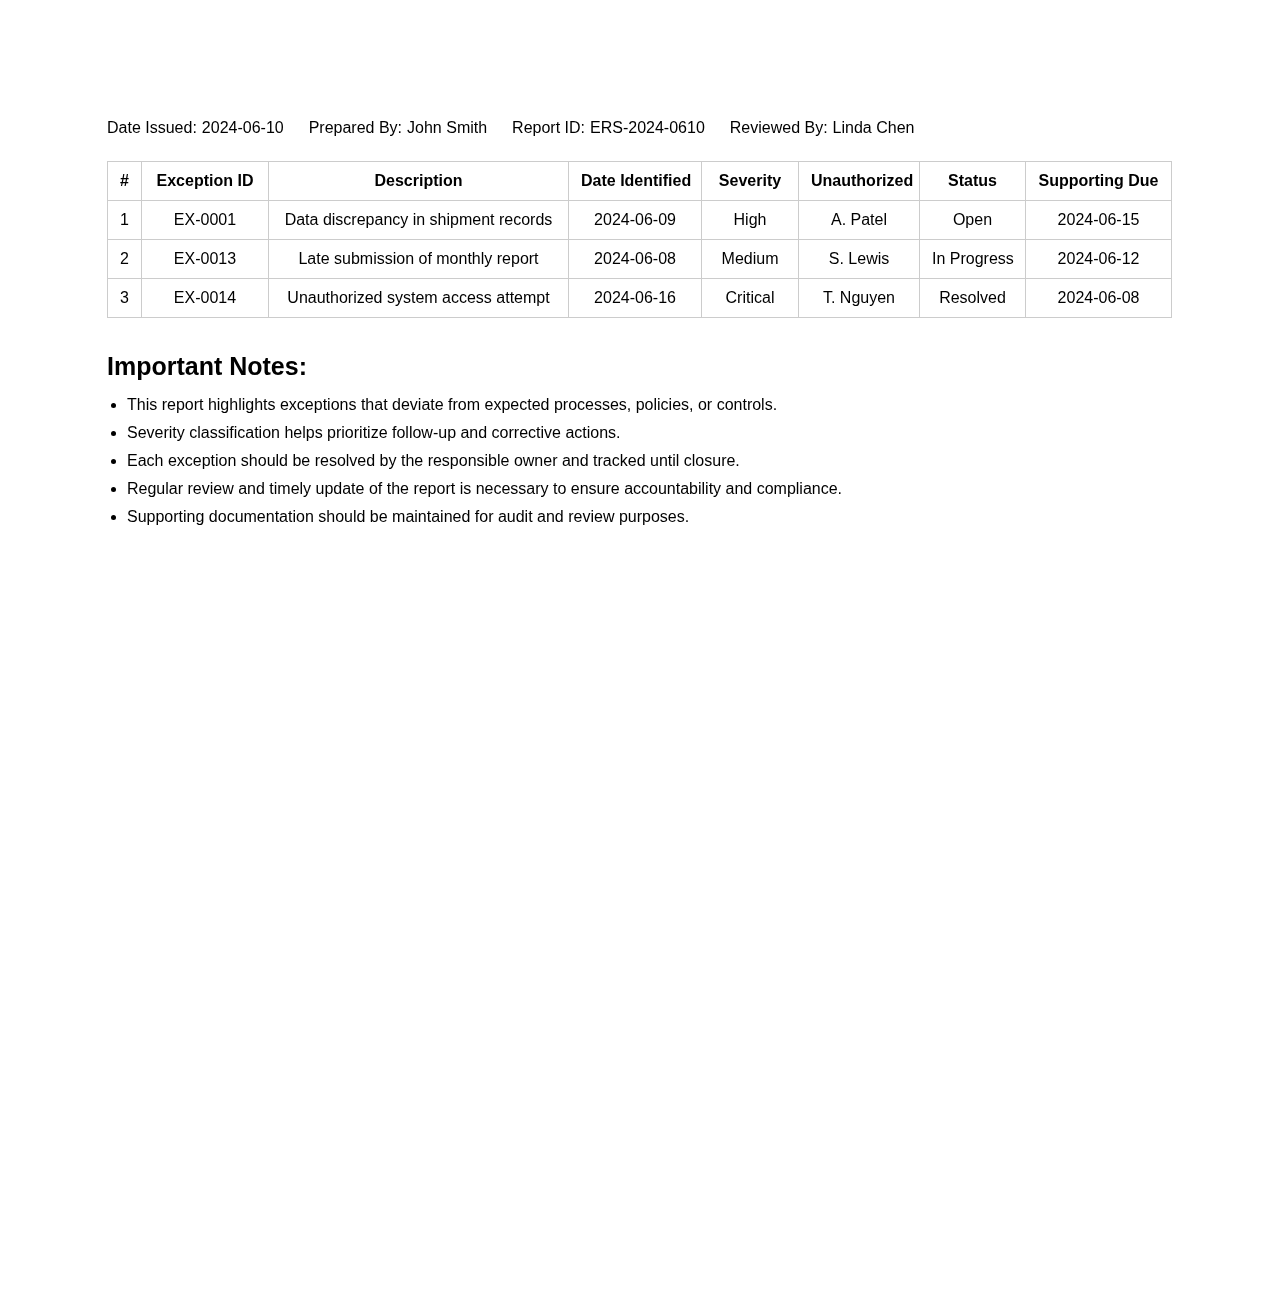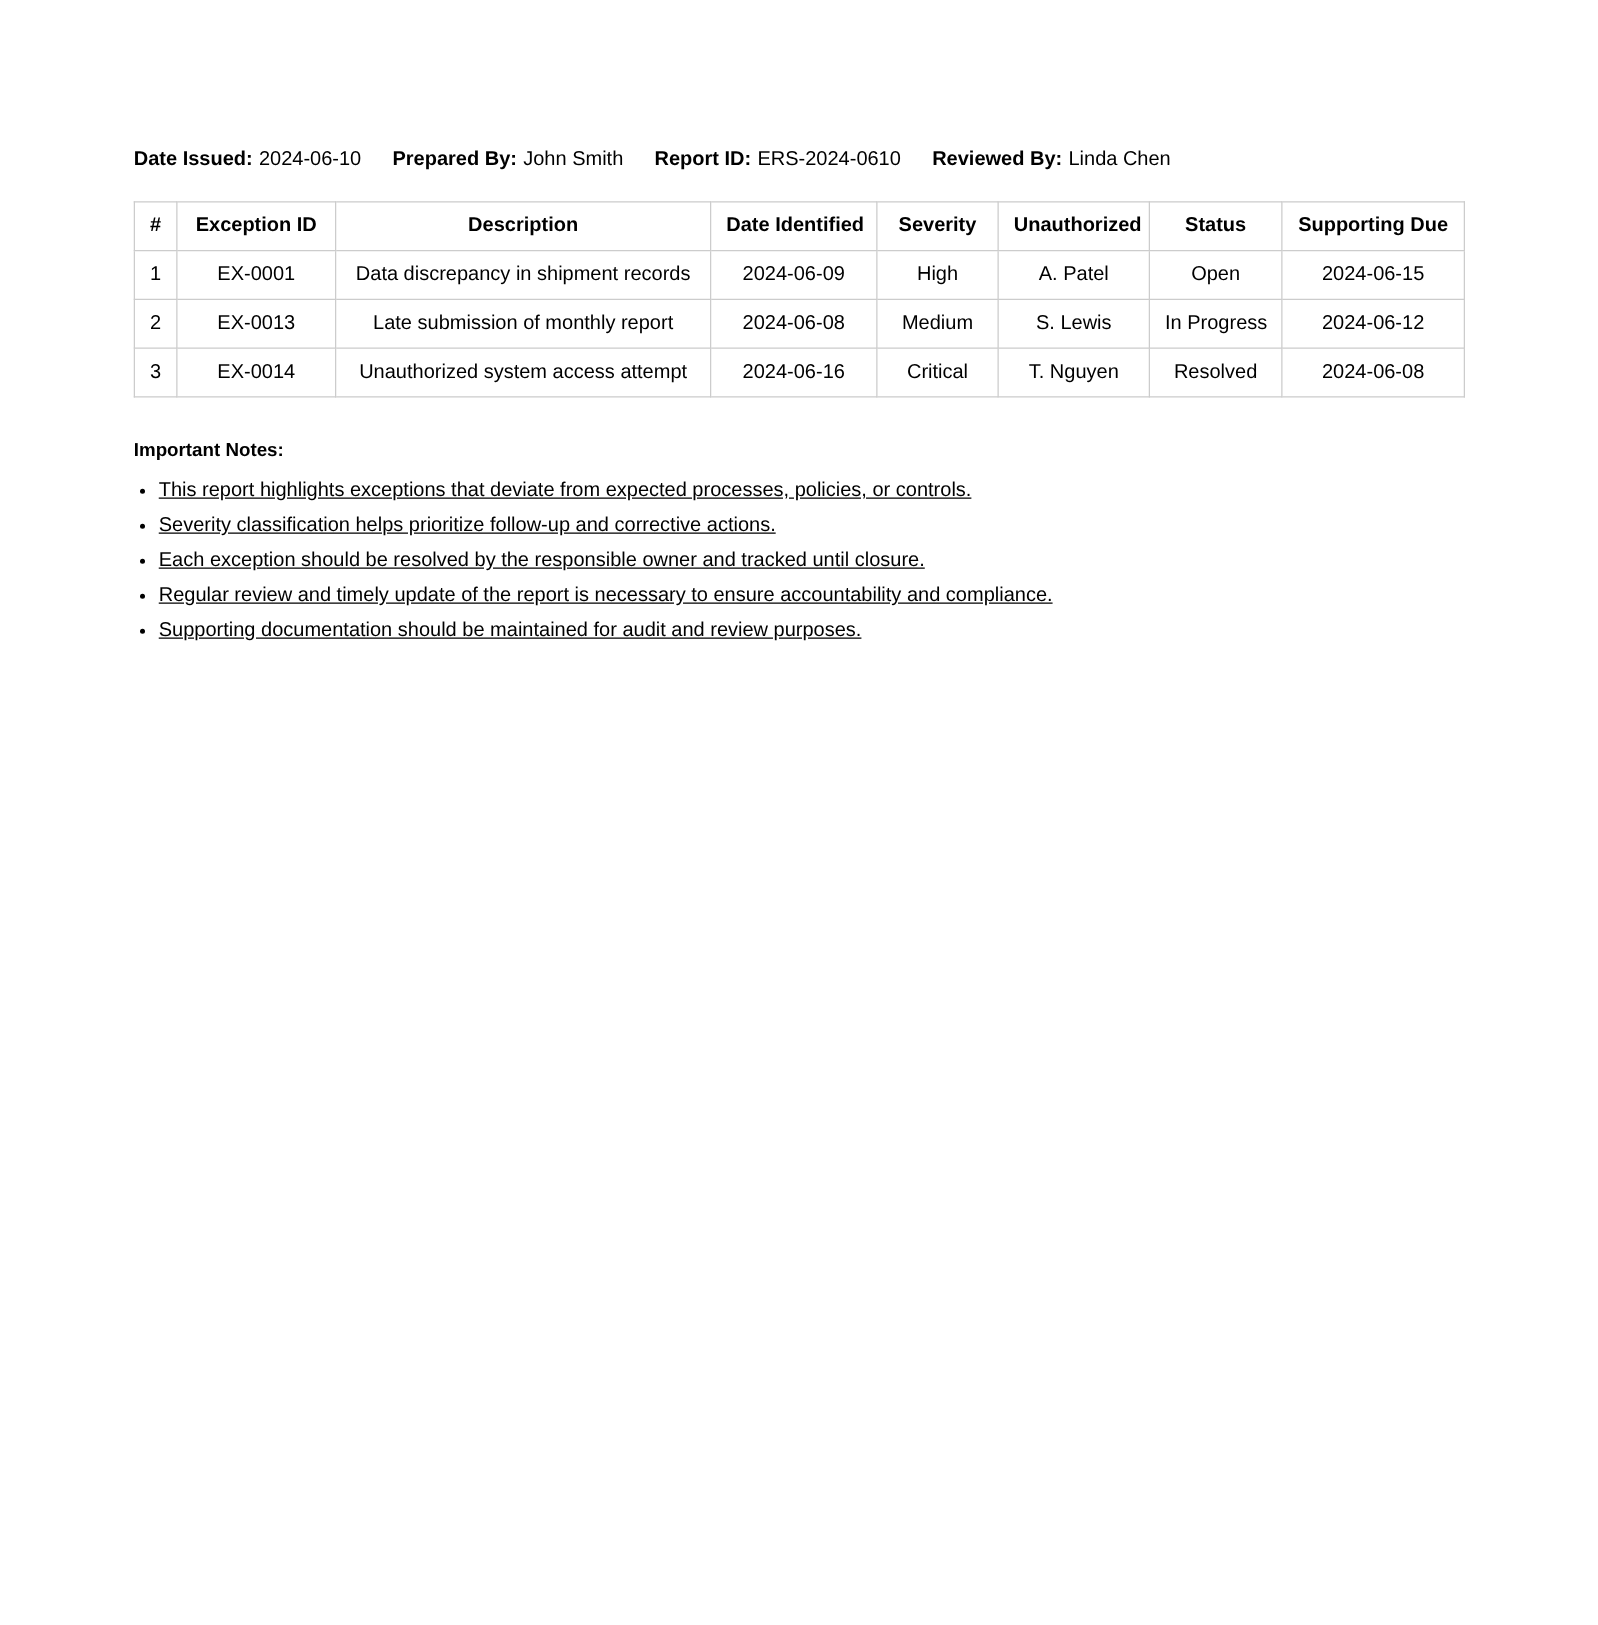--- a/index.html
+++ b/index.html
@@ -26,21 +26,21 @@
     letter-spacing: 0.2px;
   }
   .meta-bar {
     margin-top: 17px;
     font-size: 16px;
     line-height: 1.2;
     white-space: nowrap;
   }
   .meta-item { margin-right: 25px; }
   .meta-item:last-child { margin-right: 11px; }
-  .meta-label { font-weight: bold; margin-right: 5px; }
+  .meta-label { font-weight: normal; margin-right: 5px; }
   table.exceptions {
     border-collapse: collapse;
     table-layout: fixed;
     width: 1064px;
     margin-top: 24px;
   }
   table.exceptions th,
   table.exceptions td {
     border: 1px solid #cccccc;
     height: 39px;
@@ -49,29 +49,28 @@
     text-align: center;
     vertical-align: middle;
     white-space: nowrap;
     overflow: hidden;
   }
   table.exceptions th { font-weight: bold; background: #ffffff; }
   table.exceptions th.col-num,
   table.exceptions td.col-num { text-align: center; padding: 0; }
   .notes-heading {
     margin: 34px 0 0 0;
-    font-size: 15px;
+    font-size: 25px;
     font-weight: bold;
     line-height: 1.15;
   }
   ul.notes-list {
     margin: 15px 0 12px 0;
     padding-left: 20px;
     font-size: 16px;
-    text-decoration: underline;
   }
   ul.notes-list li {
     margin-bottom: 9.5px;
     line-height: 1.15;
   }
 </style>
 </head>
 <body>
 
 <div class="page">

